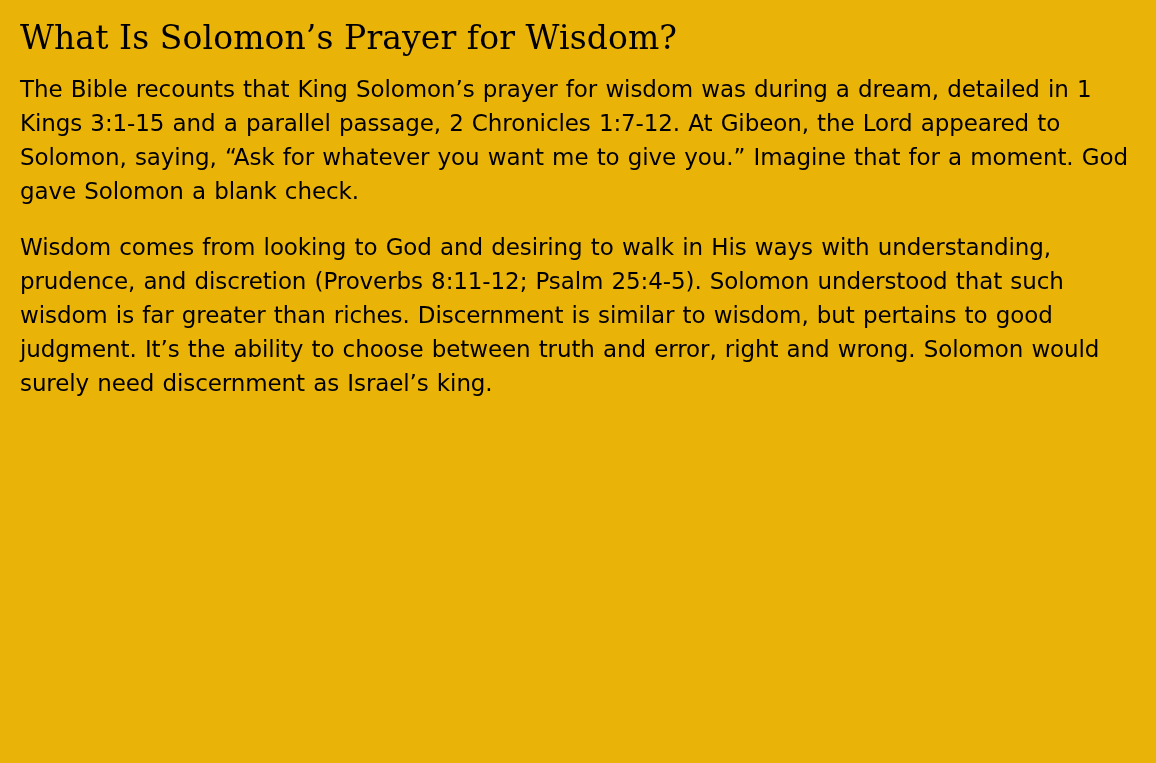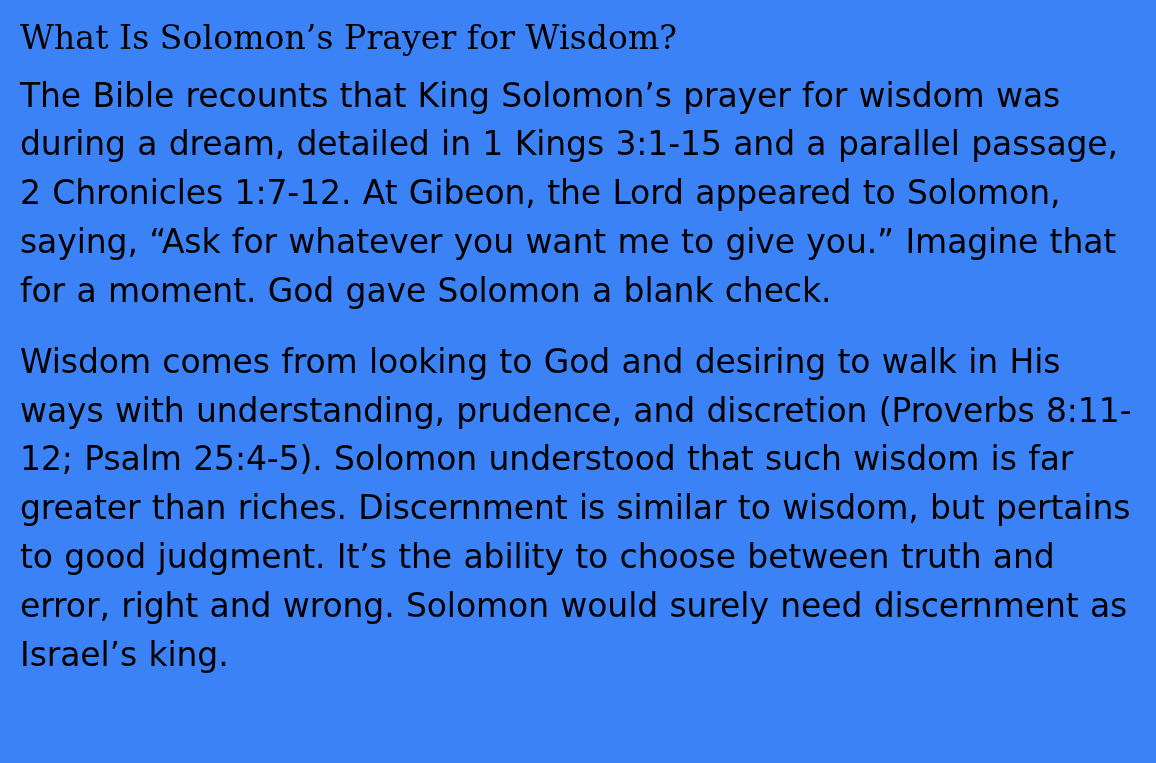--- a/index.html
+++ b/index.html
@@ -12,33 +12,33 @@
     height: 763px;
     font-family: "DejaVu Sans", sans-serif;
     color: #000000;
     overflow: hidden;
   }
   .page {
     box-sizing: border-box;
     width: 1156px;
     height: 763px;
     padding: 18px 20px 0 20px;
-    background: #3b82f6;
+    background: #eab308;
   }
   .article-title {
     font-family: "DejaVu Serif", serif;
     font-size: 33px;
     font-weight: normal;
     line-height: 1.2;
     margin: 0 0 14px 0;
     letter-spacing: 0.1px;
   }
   .para {
     font-family: "DejaVu Sans", sans-serif;
-    font-size: 33px;
+    font-size: 23px;
     line-height: 1.48;
     margin: 4px 0 22px 0;
     letter-spacing: -0.1px;
     word-spacing: 1px;
   }
   .para:last-child {
     margin-bottom: 0;
   }
 </style>
 </head>

